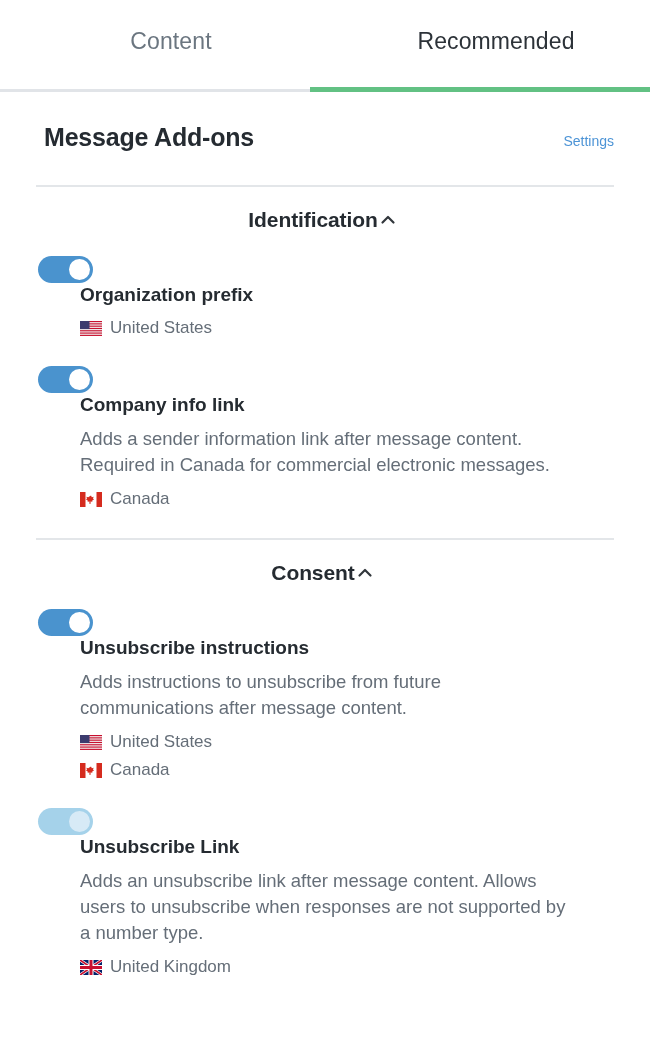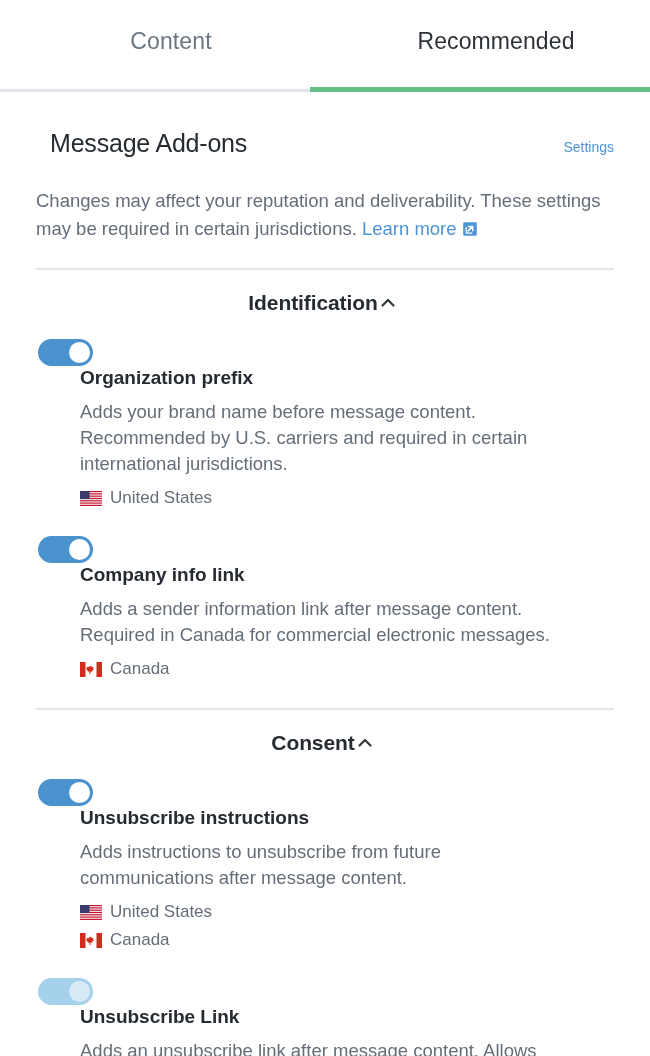--- a/index.html
+++ b/index.html
@@ -67,24 +67,24 @@
   }
 
   .panel-head {
     display: flex;
     align-items: baseline;
     justify-content: space-between;
     padding-top: 23px;
   }
   .panel-title {
     font-size: 25px;
-    font-weight: normal;
+    font-weight: bold;
     color: #252b31;
     letter-spacing: -.2px;
-    margin: 14px;
+    margin: 8px;
   }
   .link {
     color: #4d94d6;
     font-size: 14px;
     text-decoration: none;
     cursor: pointer;
     white-space: nowrap;
   }
 
   .panel-desc {
@@ -205,50 +205,39 @@
   </div>
 </div>
 
 <div class="panel">
 
   <div class="panel-head">
     <h1 class="panel-title">Message Add-ons</h1>
     <a class="link">Settings</a>
   </div>
 
-  <div class="panel-desc">
-    <span>Changes may affect your reputation and deliverability. These settings may be required in certain jurisdictions.</span>
-    <a class="link"><span>Learn more</span><span class="ext-icon">
-        <svg width="16" height="16" viewBox="0 0 16 16">
-          <path d="M2.4 1.2h11.2c.66 0 1.2.54 1.2 1.2v11.2c0 .66-.54 1.2-1.2 1.2H2.4c-.66 0-1.2-.54-1.2-1.2V2.4c0-.66.54-1.2 1.2-1.2z" fill="#4d94d6"></path>
-          <path d="M6.1 9.9l4-4M6.6 5.6h4.1v4.1" stroke="#ffffff" stroke-width="1.5" fill="none" stroke-linecap="round" stroke-linejoin="round"></path>
-          <path d="M4.3 6.6v4.9a.6.6 0 00.6.6h4.9" stroke="#ffffff" stroke-width="1.4" fill="none" stroke-linecap="round" stroke-linejoin="round"></path>
-        </svg>
-      </span></a>
-  </div>
 
   <div class="divider"></div>
 
   <div class="section">
     <div class="section-head">
       <span class="section-title">Identification</span>
       <span class="chevron">
         <svg width="20" height="20" viewBox="0 0 20 20">
           <path d="M4.5 12.5L10 7l5.5 5.5" stroke="#32373c" stroke-width="2.2" fill="none" stroke-linecap="round" stroke-linejoin="round"></path>
         </svg>
       </span>
     </div>
 
     <div class="row">
       <div class="toggle">
           <span class="knob"></span>
         </div>
       <div class="row-body">
         <div class="row-title">Organization prefix</div>
-        <div class="row-desc">Adds your brand name before message content. Recommended by U.S. carriers and required in certain international jurisdictions.</div>
         <div class="regions">
           <div class="region">
             <span class="flag">
               <svg width="22" height="15" viewBox="0 0 22 15">
                 <rect width="22" height="15" fill="#f2f2f2"></rect>
                 <g fill="#c8102e">
                   <rect y="0" width="22" height="1.15"></rect>
                     <rect y="2.3" width="22" height="1.15"></rect>
                   <rect y="4.6" width="22" height="1.15"></rect>
                     <rect y="6.9" width="22" height="1.15"></rect>

